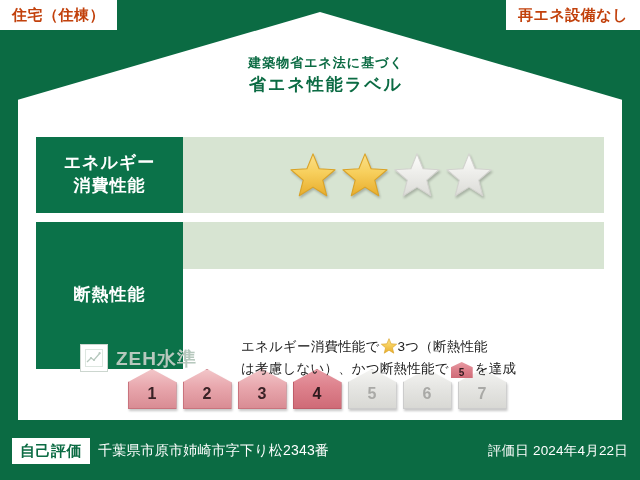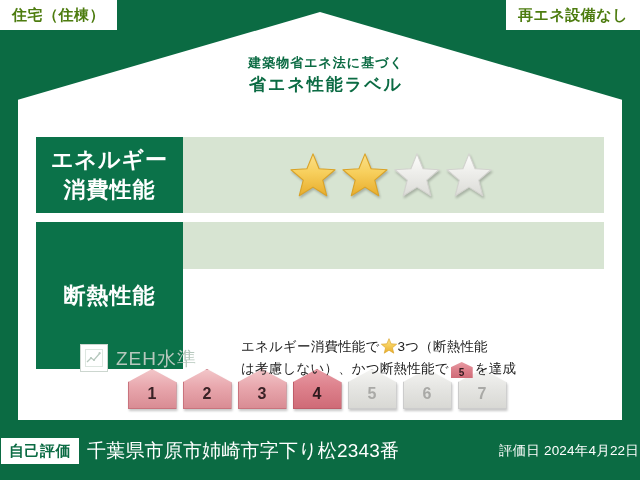--- a/index.html
+++ b/index.html
@@ -21,21 +21,21 @@
     height: 480px;
     background: #0b6b43;
     overflow: hidden;
   }
 
   
   .corner-tag {
     position: absolute;
     top: 0;
     background: #ffffff;
-    color: #4d7c0f;
+    color: #c2410c;
     font-weight: bold;
     font-size: 15px;
     letter-spacing: 0.5px;
     padding: 7px 12px 8px 12px;
     line-height: 1;
     z-index: 6;
     white-space: nowrap;
   }
   .corner-tag.left  { left: 0; }
   .corner-tag.right { right: 0; }
@@ -93,21 +93,21 @@
     height: 76px;
   }
   .perf-row.insulation { height: 47px; flex-direction: column; }
 
   .row-label {
     width: 147px;
     flex: 0 0 147px;
     background: #0b7249;
     color: #ffffff;
     font-weight: bold;
-    font-size: 22px;
+    font-size: 17px;
     letter-spacing: 1px;
     display: flex;
     flex-direction: column;
     align-items: center;
     justify-content: center;
     line-height: 1.35;
     text-align: center;
   }
   .row-value {
     flex: 1 1 auto;
@@ -190,21 +190,21 @@
     height: 26px;
     border: 1px solid #ccd6cf;
     background: #ffffff;
     display: flex;
     align-items: center;
     justify-content: center;
   }
   .zeh-icon svg { display:block; }
   .zeh-text {
     color: #b6c8bd;
-    font-weight: normal;
+    font-weight: bold;
     font-size: 19px;
     letter-spacing: 1px;
     line-height: 1;
   }
   .note-text {
     flex: 1 1 auto;
     color: #222222;
     font-size: 13.5px;
     line-height: 1.65;
     letter-spacing: 0.2px;
@@ -245,36 +245,36 @@
   
   .footer {
     position: absolute;
     left: 0;
     bottom: 0;
     width: 640px;
     height: 58px;
     z-index: 6;
     display: flex;
     align-items: center;
-    padding: 0 1px;
+    padding: 0 12px;
     box-sizing: border-box;
   }
   .self-eval-tag {
     background: #ffffff;
     color: #0b6b43;
     font-weight: bold;
     font-size: 15px;
     letter-spacing: 0.5px;
     padding: 5px 8px 6px 8px;
     line-height: 1;
     white-space: nowrap;
   }
   .address {
     color: #ffffff;
-    font-size: 19px;
+    font-size: 14px;
     margin-left: 8px;
     letter-spacing: 0.2px;
     white-space: nowrap;
   }
   .eval-date {
     margin-left: auto;
     color: #ffffff;
     font-size: 13.5px;
     letter-spacing: 0.2px;
     white-space: nowrap;

